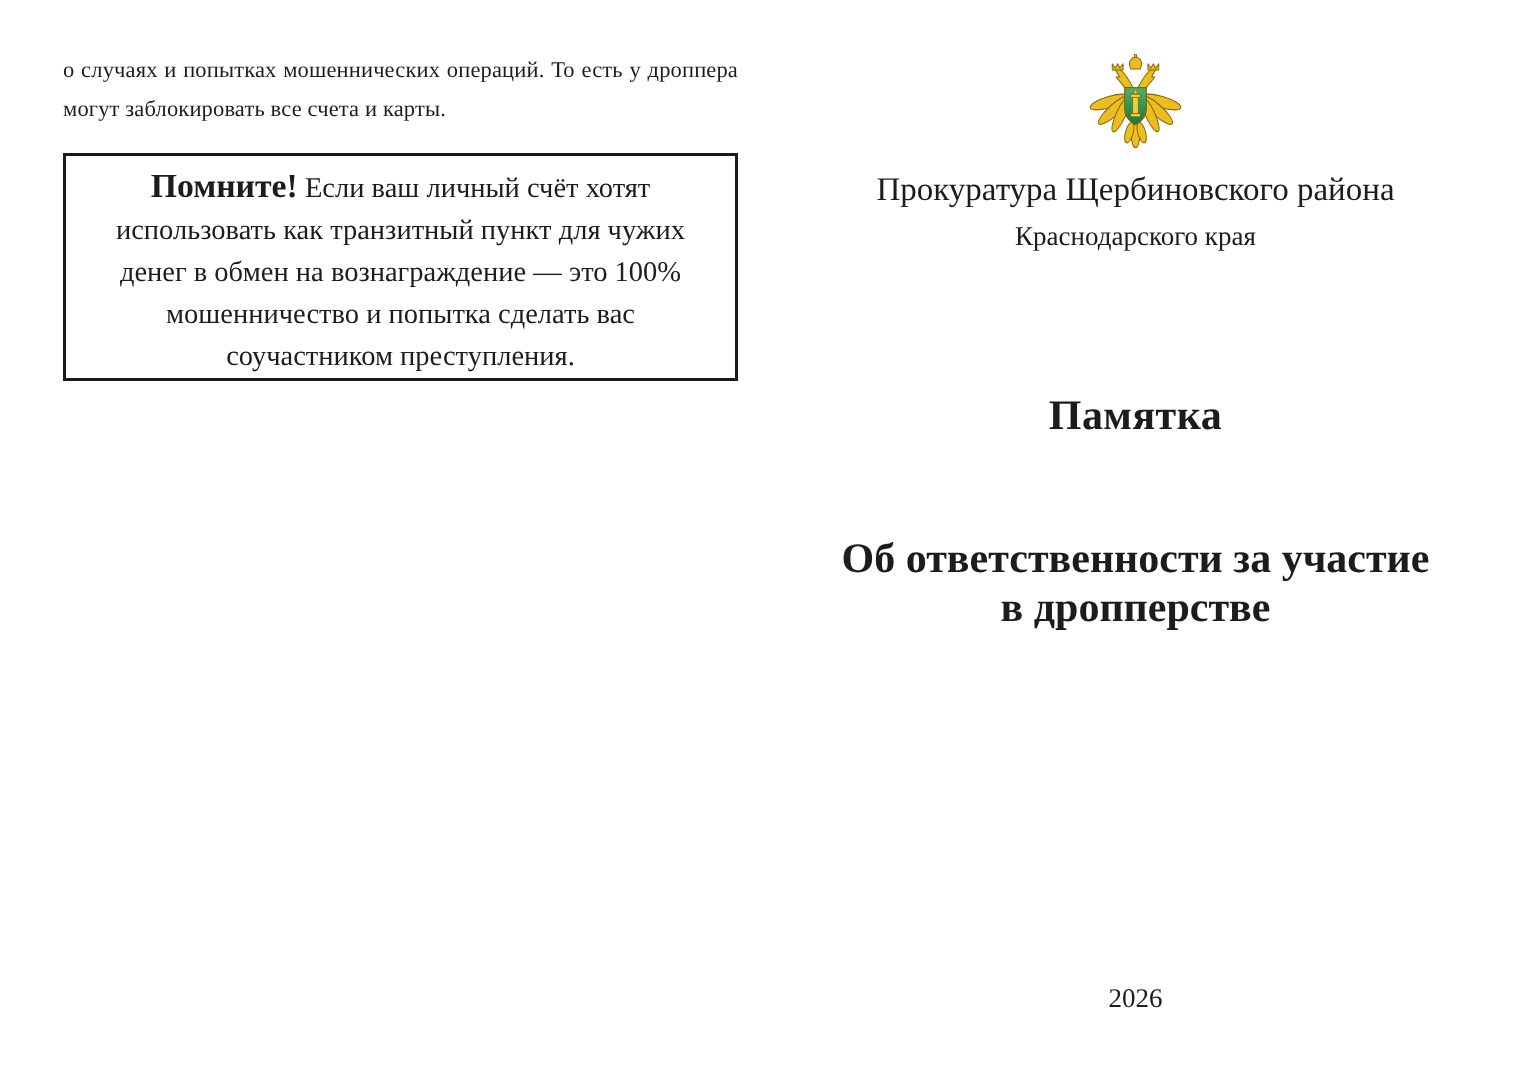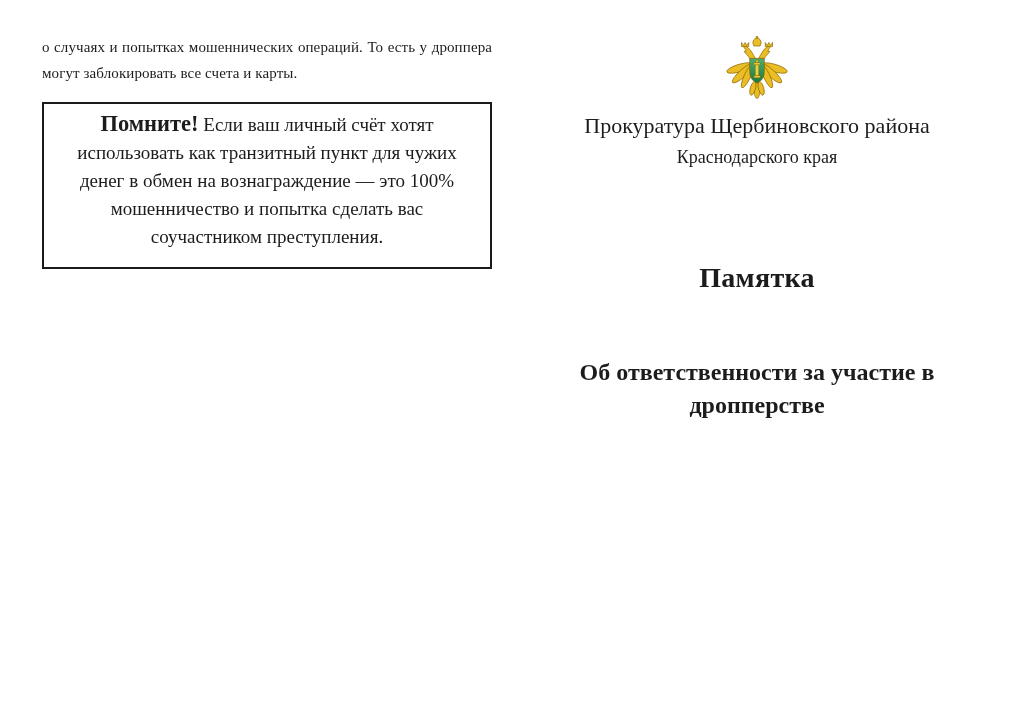--- a/index.html
+++ b/index.html
@@ -31,21 +31,21 @@
     text-align: justify;
     letter-spacing: 0.1px;
   }
   .body-par.indent {
     margin-top: 13px;
     text-indent: 46px;
   }
   .notice-box {
     margin-top: 16px;
     border: 2px solid #1a1a1a;
-    padding: 6px 12px 16px 12px;
+    padding: 6px 12px 0 12px;
     text-align: center;
     font-size: 19px;
     line-height: 28px;
   }
   .notice-lead {
     font-weight: bold;
     font-size: 22.5px;
   }
 
   
@@ -85,21 +85,21 @@
     font-size: 28px;
     font-weight: bold;
     line-height: 36px;
     letter-spacing: 0.3px;
   }
   .cover-subtitle {
     position: absolute;
     top: 356px;
     left: 12px;
     width: 400px;
-    font-size: 24px;
+    font-size: 28px;
     font-weight: bold;
     line-height: 33px;
   }
   .cover-year {
     position: absolute;
     top: 655px;
     width: 100%;
     font-size: 18px;
   }
 </style>
@@ -162,15 +162,16 @@
       </svg>
     </div>
 
     <div class="org-line-1">Прокуратура Щербиновского района</div>
     <div class="org-line-2">Краснодарского края</div>
 
     <div class="cover-title">Памятка</div>
 
     <div class="cover-subtitle">Об ответственности за участие в дропперстве</div>
 
+    <div class="cover-year">2026</div>
   </div>
 
 </div>
 
 </body></html>

